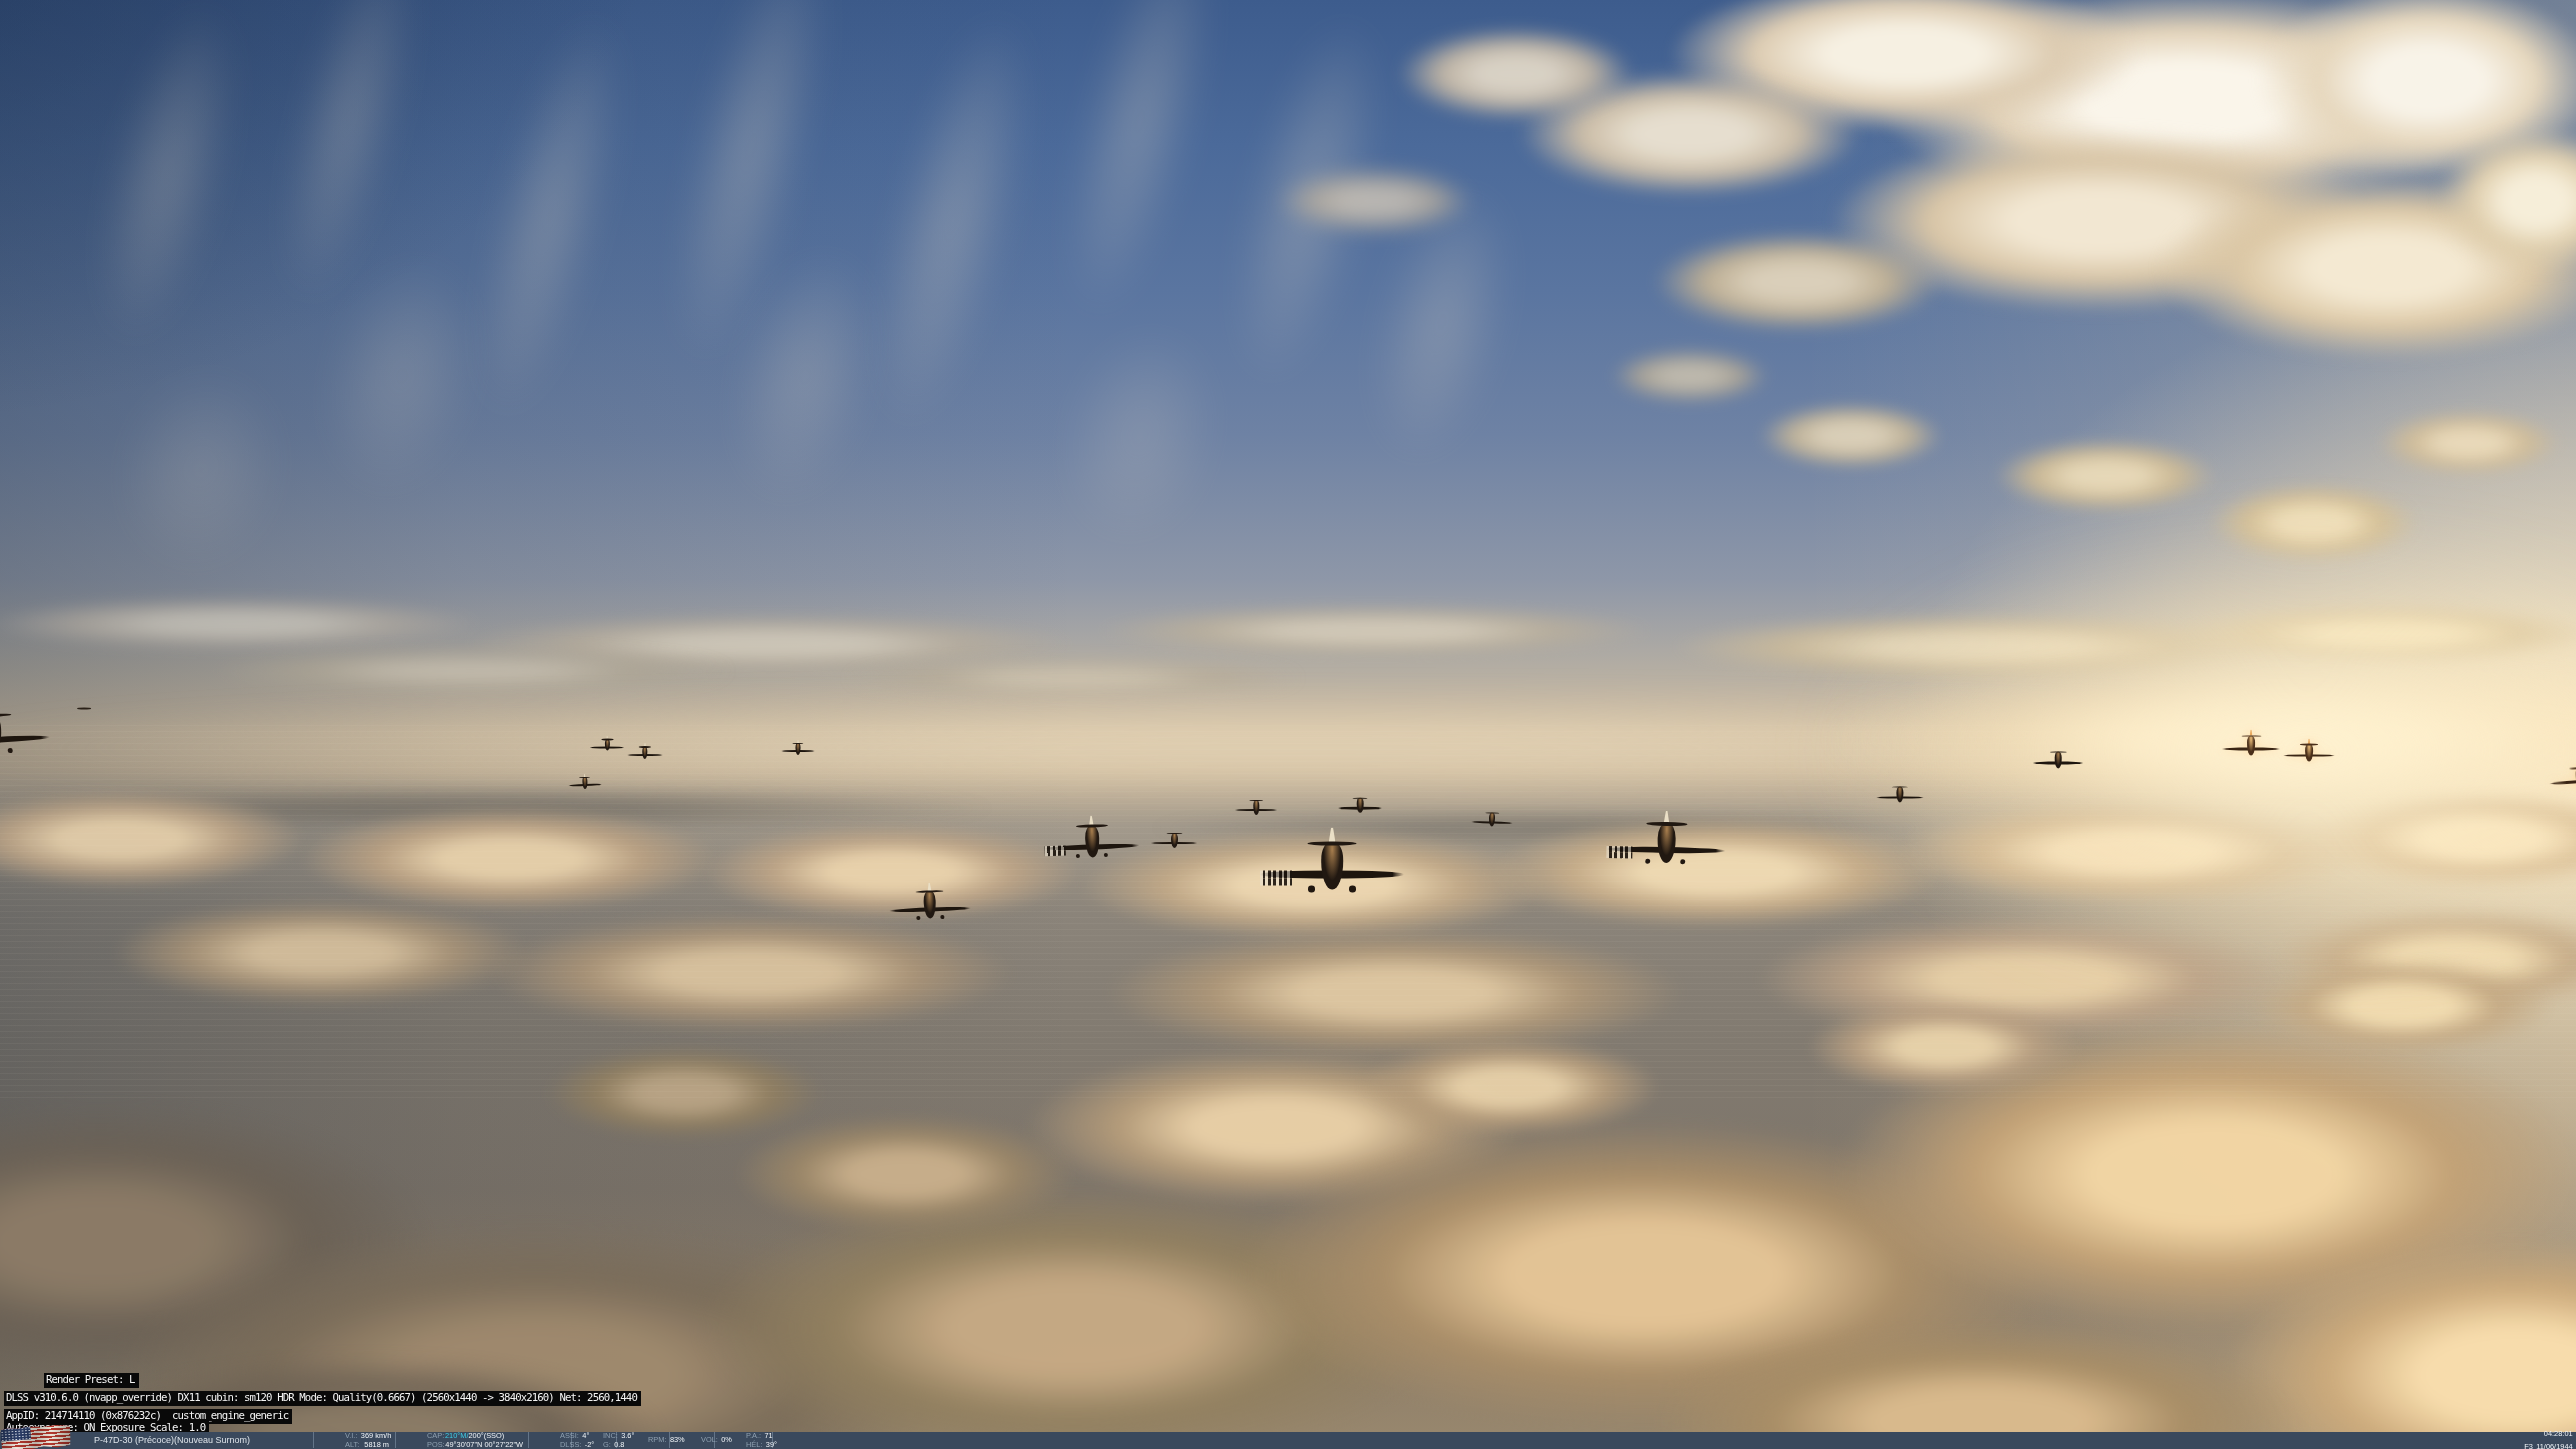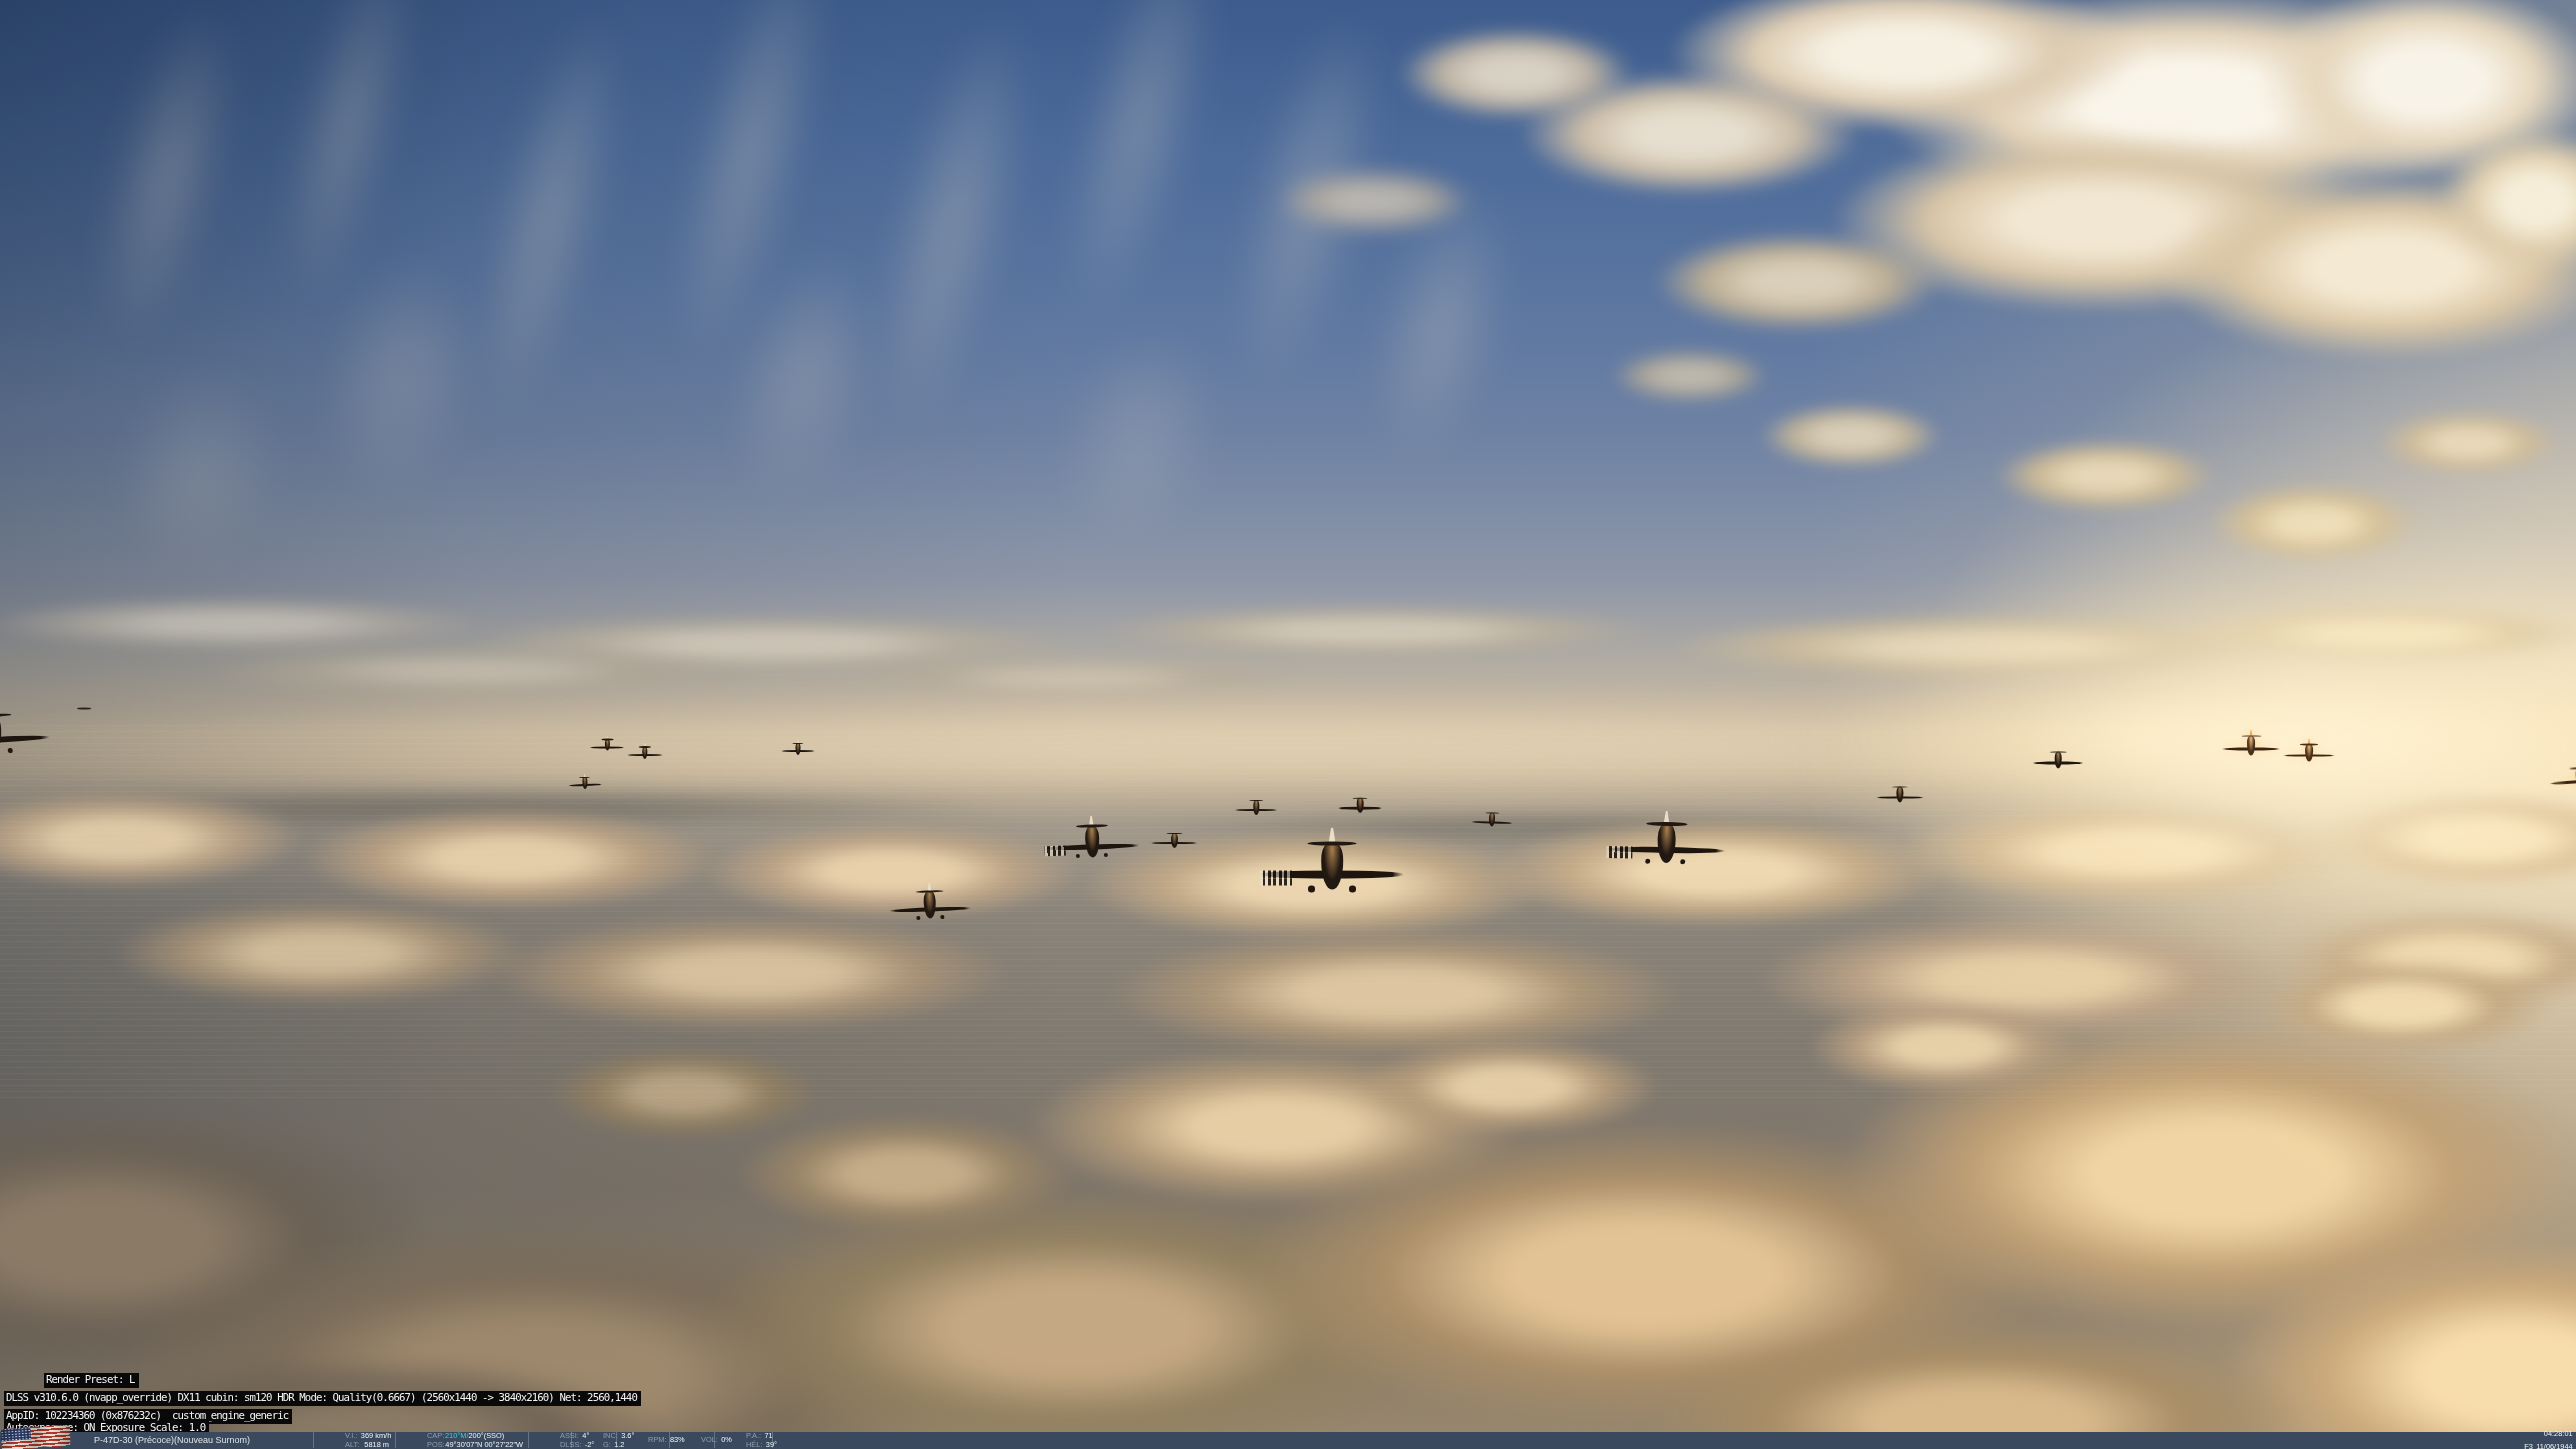--- a/index.html
+++ b/index.html
@@ -256,21 +256,21 @@
         <div class="plane" style="left: 2581px; top: 780px; width: 64px; height: 38px; transform: translate(-50%, -50%) rotate(-4deg); filter: drop-shadow(rgba(255, 180, 100, 0.35) 0px 0px 4px);">
           <div class="wing" style="top: 19px; height: 3.3px; background: linear-gradient(90deg, rgba(0, 0, 0, 0) 0%, rgb(58, 37, 20) 8%, rgb(58, 37, 20) 92%, rgba(0, 0, 0, 0) 100%);"></div>
           <div class="fus" style="top: 6.4px; width: 9.6px; height: 21.3px; background: radial-gradient(at 50% 16%, rgb(242, 194, 124) 0%, rgb(74, 47, 26) 55%);"></div>
           <div class="stab" style="top: 6px; width: 21.7px; height: 1.9px; background: rgb(74, 47, 26);"></div>
         </div>
       </div>
   </div>
 
   <div class="dbg" style="top: 1373px; margin-left: 40px;">Render Preset: L</div>
   <div class="dbg" style="top: 1391px;">DLSS v310.6.0 (nvapp_override) DX11 cubin: sm120 HDR Mode: Quality(0.6667) (2560x1440 -&gt; 3840x2160) Net: 2560,1440</div>
-  <div class="dbg" style="top: 1409px;">AppID: 102234360 (0x876232c)  custom_engine_generic</div>
+  <div class="dbg" style="top: 1409px;">AppID: 214714110 (0x876232c)  custom_engine_generic</div>
   <div class="dbg" style="top: 1421px;">Autoexposure: ON Exposure Scale: 1.0</div>
 
   <div class="bar">
     <div class="flag">
       <div class="cloth"></div>
       <div class="canton"></div>
       <div class="shade"></div>
     </div>
     <div class="acname">P-47D-30 (Précoce)(Nouveau Surnom)</div>
     <div class="metrics" id="bar-groups">
@@ -308,21 +308,21 @@
           </div>
         </div>
         <div class="sep"></div>
         <div class="grp" style="width: 44px;">
           <div class="row">
             <div class="lbl">INC:</div>
             <div class="val">3.6°</div>
           </div>
           <div class="row">
             <div class="lbl">G:</div>
-            <div class="val">1.2</div>
+            <div class="val">0.8</div>
           </div>
         </div>
         <div class="sep"></div>
         <div class="grp" style="width: 52px;">
           <div class="row">
             <div class="lbl">RPM:</div>
             <div class="val">83%</div>
           </div>
         </div>
         <div class="sep"></div>

